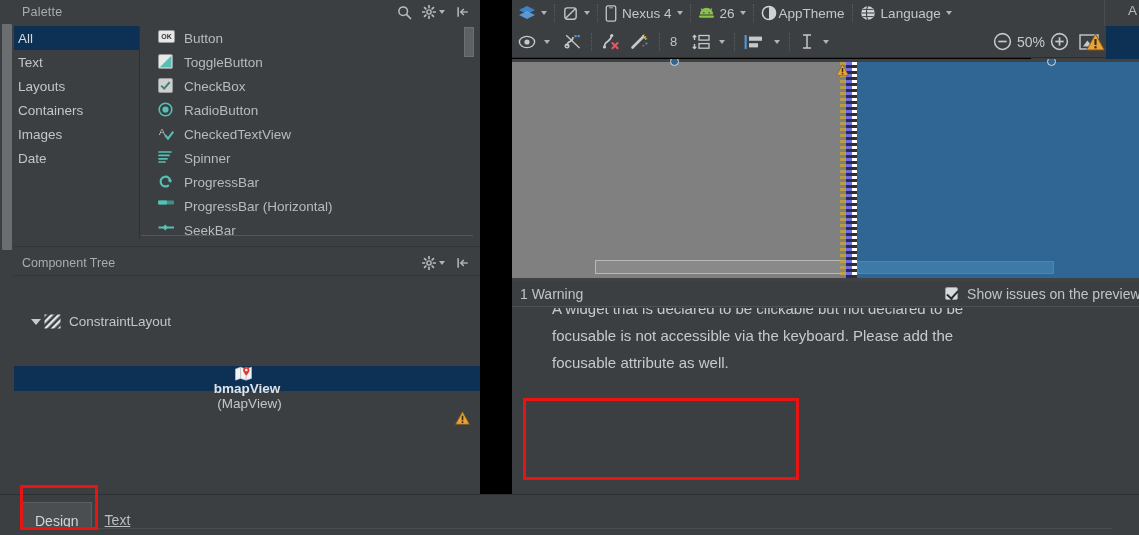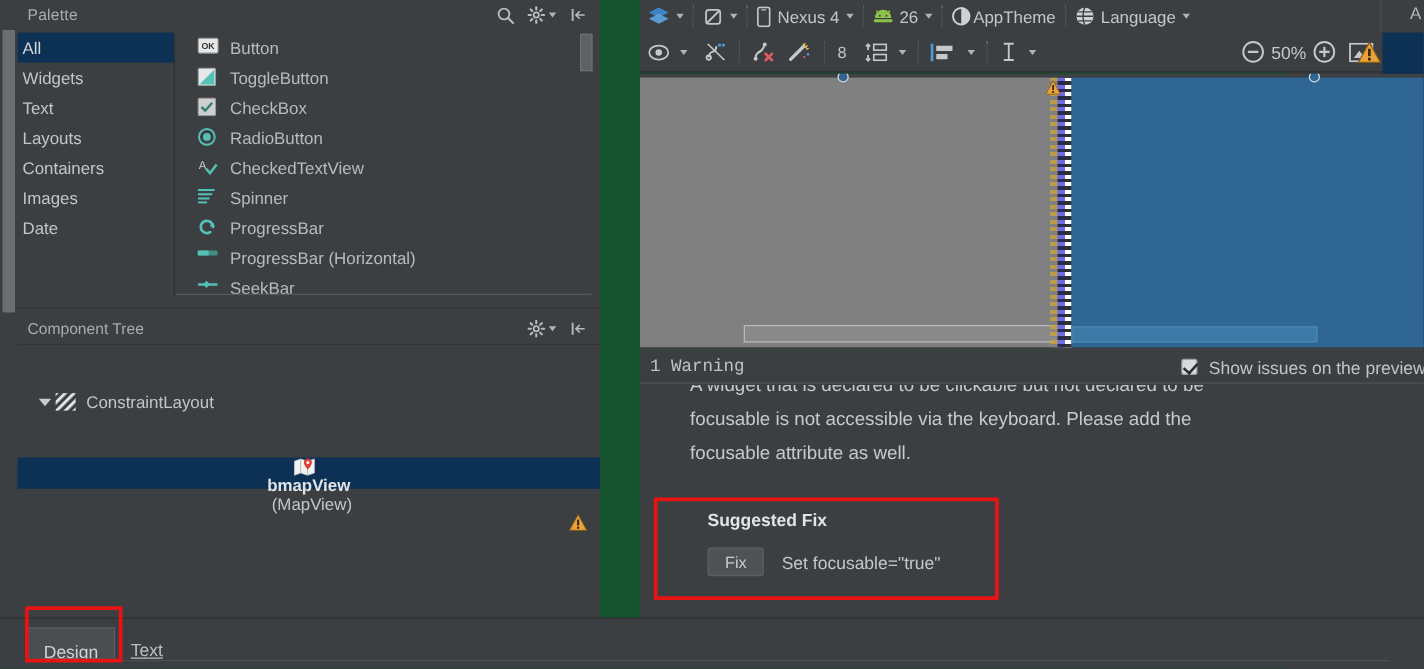--- a/index.html
+++ b/index.html
@@ -7,21 +7,21 @@
     margin: 0; padding: 0;
     width: 1139px; height: 535px;
     overflow: hidden;
     background: #3c3f41;
     font-family: "Liberation Sans", sans-serif;
     -webkit-font-smoothing: antialiased;
   }
   #app {
     position: relative;
     width: 1031px; height: 535px;
-    background: #14532d;
+    background: #000000;
     color: #bbbbbb;
     font-size: 13px;
   }
 
   
   .row { display: flex; align-items: center; }
   .sep {
     width: 1px; height: 18px;
     border-left: 1px dotted #5a5d5f;
     margin: 0 7px;
@@ -326,21 +326,21 @@
     width: 659px; height: 213px;
     background: #3c3f41;
   }
   #issue-header {
     position: absolute; left: 0; top: 0;
     width: 659px; height: 26px;
     display: flex; align-items: center;
     padding: 0 8px 0 8px;
     border-bottom: 1px solid #4f5254;
   }
-  #issue-header .cnt { color: #c0c3c5; font-size: 14px; font-family: Liberation Mono, monospace; }
+  #issue-header .cnt { color: #c0c3c5; font-size: 14px; }
   #issue-header .right { margin-left: auto; display: flex; align-items: center; gap: 9px; }
   .chk {
     width: 13px; height: 13px;
     border: 1px solid #9aa0a4;
     background: #d7dade;
     position: relative;
     border-radius: 2px;
   }
   .chk::after {
     content: "";
@@ -473,23 +473,20 @@
       </span>
     </div>
 
     <div id="left-strip">
       <div class="track upper"></div>
     </div>
 
     <div id="palette-cats">
       <div class="cat selected">
           <span>All</span>
-        </div>
-      <div class="cat">
-          <span>Widgets</span>
         </div>
       <div class="cat">
           <span>Text</span>
         </div>
       <div class="cat">
           <span>Layouts</span>
         </div>
       <div class="cat">
           <span>Containers</span>
         </div>
@@ -881,27 +878,20 @@
           <span class="showlbl">Show issues on the preview</span>
           <span style="font-size:16px;color:#c6c9cb;line-height:1;">✕</span>
         </span>
       </div>
 
       <div id="issue-body">
         <p class="issue-text clipped">A widget that is declared to be clickable but not declared to be</p>
         <p class="issue-text">focusable is not accessible via the keyboard. Please add the</p>
         <p class="issue-text">focusable attribute as well.</p>
 
-        <div id="fix-box">
-          <div class="fx-title">Suggested Fix</div>
-          <div class="fx-row">
-            <button class="fx-btn">Fix</button>
-            <span class="fx-desc">Set focusable="true"</span>
-          </div>
-        </div>
       </div>
 
       <div id="issue-right-rule"></div>
       <div id="issue-vscroll"></div>
     </div>
   </div>
 
   <div id="far-right-letter">A</div>
   <div class="tb-divider-v"></div>
   <div id="far-right-cell"></div>

